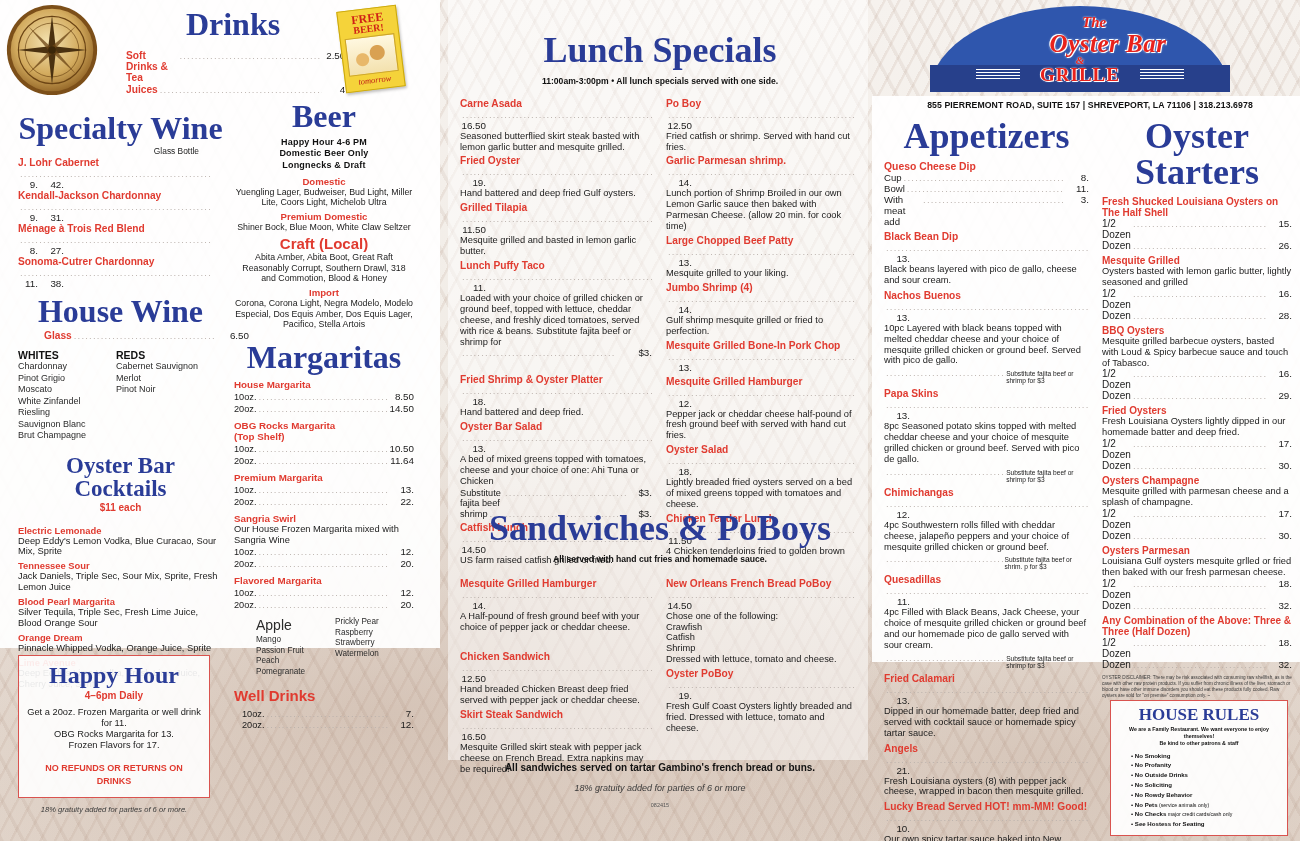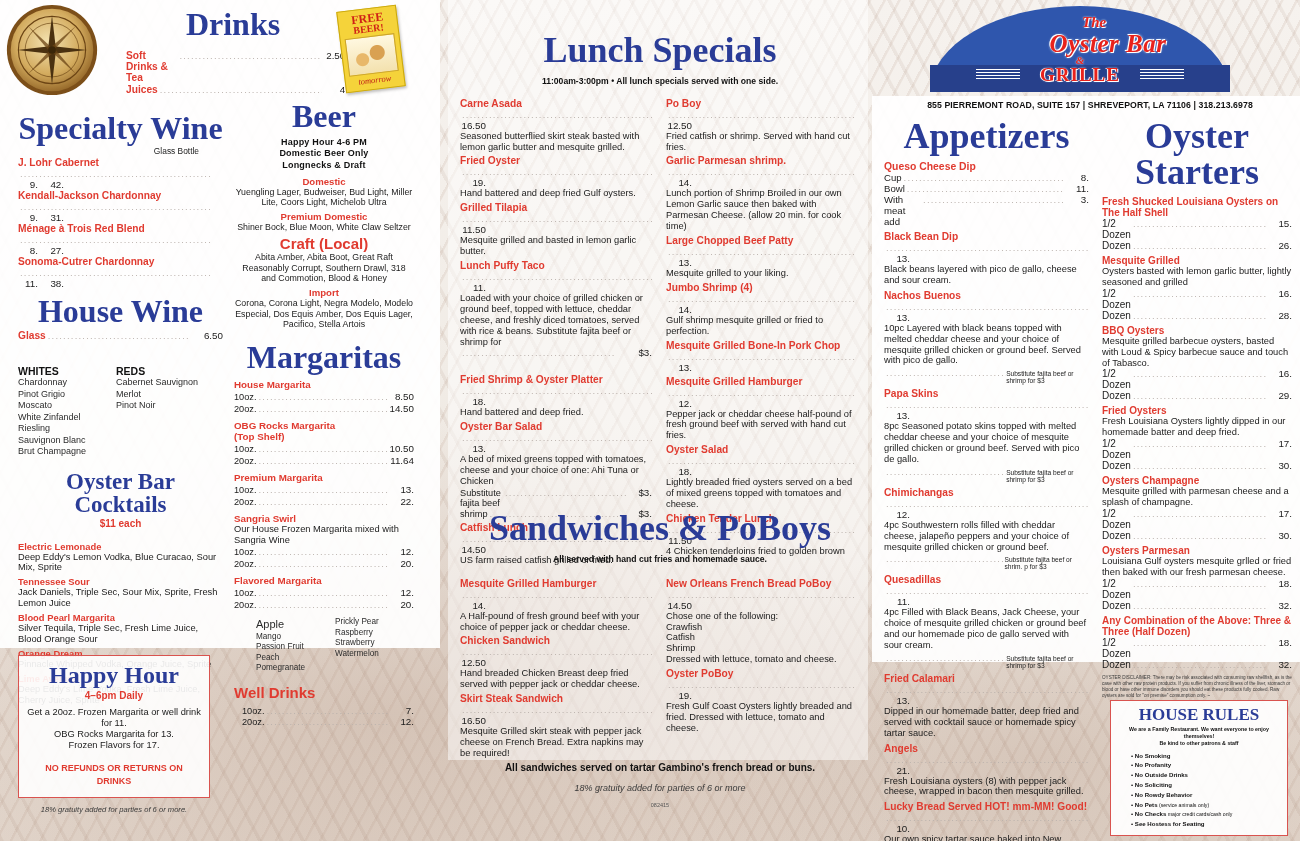--- a/index.html
+++ b/index.html
@@ -202,26 +202,26 @@
         <div class="row" style="flex-wrap: wrap;">
           <span class="item-name">Sonoma-Cutrer Chardonnay</span>
           <span class="lead">..................................................</span>
           <span class="pr" style="min-width:20px">11.</span>
           <span class="pr" style="min-width:26px">38.</span>
         </div>
       </div>
     </div>
 
   <div class="serif-head h-lg" style="margin-top:6px;">House Wine</div>
-  <div class="row" style="margin-top:3px;">
+  <div class="row" style="margin-top:3px;margin-left:26px;">
     <span class="item-name">Glass</span>
     <span class="lead">.....................................</span>
     <span class="pr">6.50</span>
   </div>
-  <div style="display:flex;gap:2px;margin-top:24px;">
+  <div style="display:flex;gap:2px;margin-top:8px;">
     <div style="width:96px;">
       <div class="blk-head">WHITES</div>
       <div class="gray-list" id="whites-list">
           <div class="gray-list" style="white-space: pre-line;">Chardonnay</div>
           <div class="gray-list" style="white-space: pre-line;">Pinot Grigio</div>
           <div class="gray-list" style="white-space: pre-line;">Moscato</div>
           <div class="gray-list" style="white-space: pre-line;">White Zinfandel</div>
           <div class="gray-list" style="white-space: pre-line;">Riesling</div>
           <div class="gray-list" style="white-space: pre-line;">Sauvignon Blanc</div>
           <div class="gray-list" style="white-space: pre-line;">Brut Champagne</div>
@@ -353,21 +353,21 @@
       </div>
       <div class="row" style="margin-top: 1px;">
         <span class="price" style="font-size: 9.2px;">20oz.</span>
         <span class="lead">............................................................</span>
         <span class="pr">20.</span>
       </div>
     </div>
 
   <div style="display:flex;margin-top:7px;padding-left:22px;">
     <div class="gray-list" id="flav-left" style="width:80px;font-size:8.2px;">
-        <div class="gray-list" style="white-space: pre-line; font-size: 11px;">Apple</div>
+        <div class="gray-list" style="white-space: pre-line; font-size: 14px;">Apple</div>
         <div class="gray-list" style="white-space: pre-line; font-size: 8.2px;">Mango</div>
         <div class="gray-list" style="white-space: pre-line; font-size: 8.2px;">Passion Fruit</div>
         <div class="gray-list" style="white-space: pre-line; font-size: 8.2px;">Peach</div>
         <div class="gray-list" style="white-space: pre-line; font-size: 8.2px;">Pomegranate</div>
       </div>
     <div class="gray-list" id="flav-right" style="width:80px;font-size:8.2px;">
         <div class="gray-list" style="white-space: pre-line; font-size: 8.2px;">Prickly Pear</div>
         <div class="gray-list" style="white-space: pre-line; font-size: 8.2px;">Raspberry</div>
         <div class="gray-list" style="white-space: pre-line; font-size: 8.2px;">Strawberry</div>
         <div class="gray-list" style="white-space: pre-line; font-size: 8.2px;">Watermelon</div>
@@ -508,21 +508,21 @@
   <div class="serif-head h-xl">Sandwiches &amp; PoBoys</div>
   <div class="sub-bold" style="margin-top:8px;">All served with hand cut fries and homemade sauce.</div>
   <div style="display:flex;gap:14px;margin-top:10px;">
     <div style="width:192px;" id="sand-left">
         <div class="row" style="flex-wrap: wrap; margin-top: 3px;">
           <span class="item-name">Mesquite Grilled Hamburger</span>
           <span class="lead">............................................................</span>
           <span class="pr">14.</span>
         </div>
         <div class="desc" style="white-space: pre-line;">A Half-pound of fresh ground beef with your choice of pepper jack or cheddar cheese.</div>
-        <div class="row" style="flex-wrap: wrap; margin-top: 3px;">
+        <div class="row" style="flex-wrap: wrap; margin-top: 19px;">
           <span class="item-name">Chicken Sandwich</span>
           <span class="lead">............................................................</span>
           <span class="pr">12.50</span>
         </div>
         <div class="desc" style="white-space: pre-line;">Hand breaded Chicken Breast deep fried served with pepper jack or cheddar cheese.</div>
         <div class="row" style="flex-wrap: wrap; margin-top: 3px;">
           <span class="item-name">Skirt Steak Sandwich</span>
           <span class="lead">............................................................</span>
           <span class="pr">16.50</span>
         </div>

